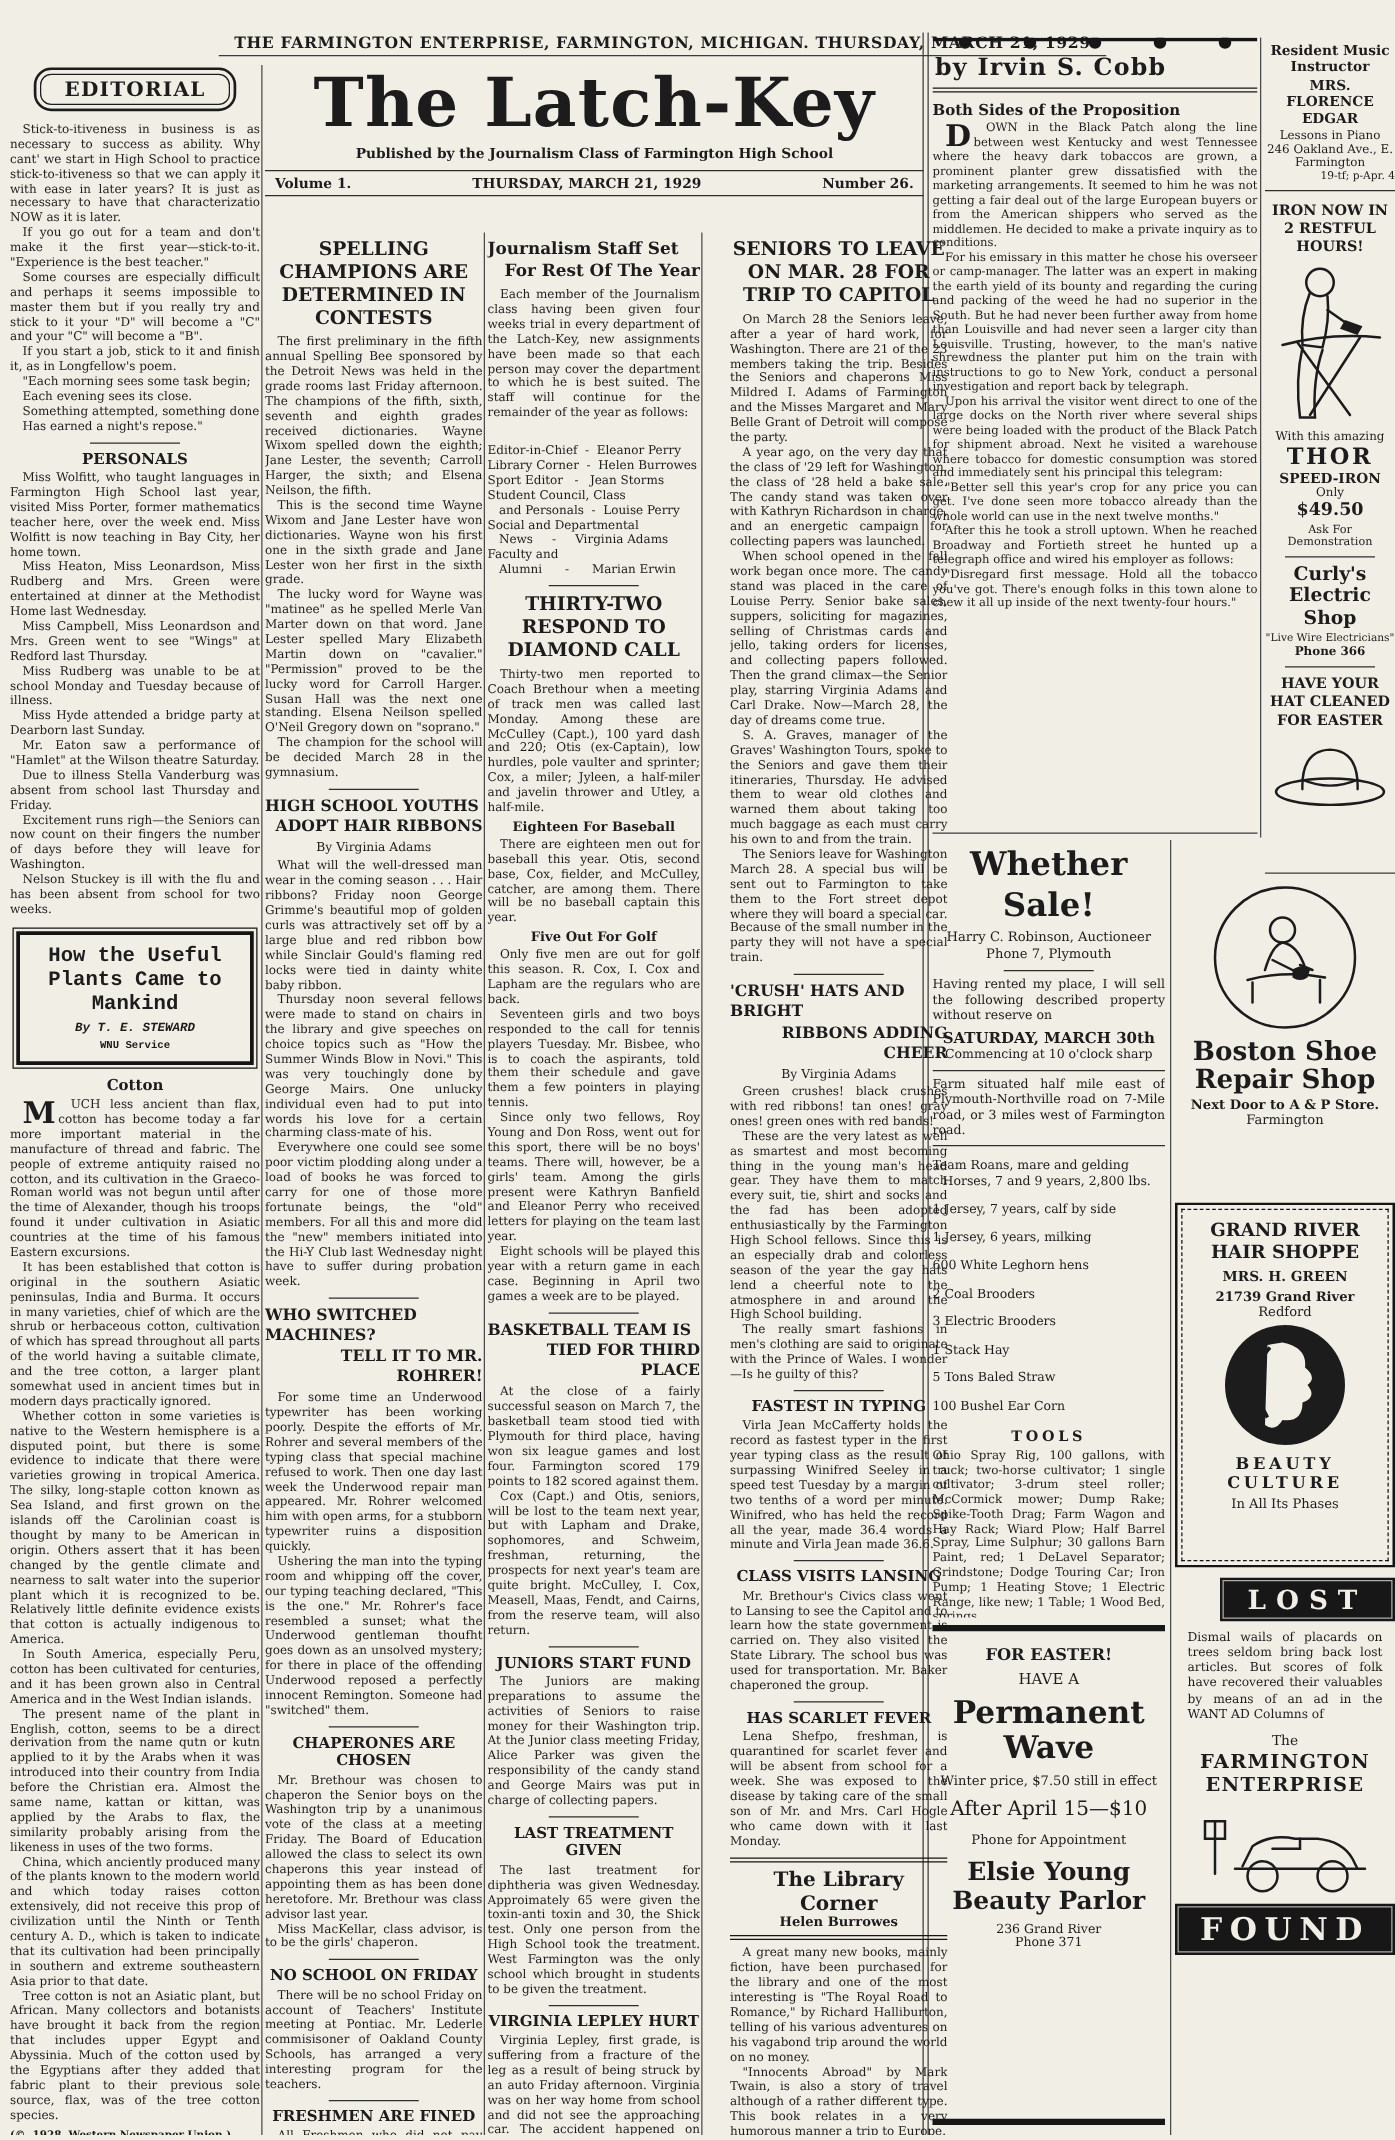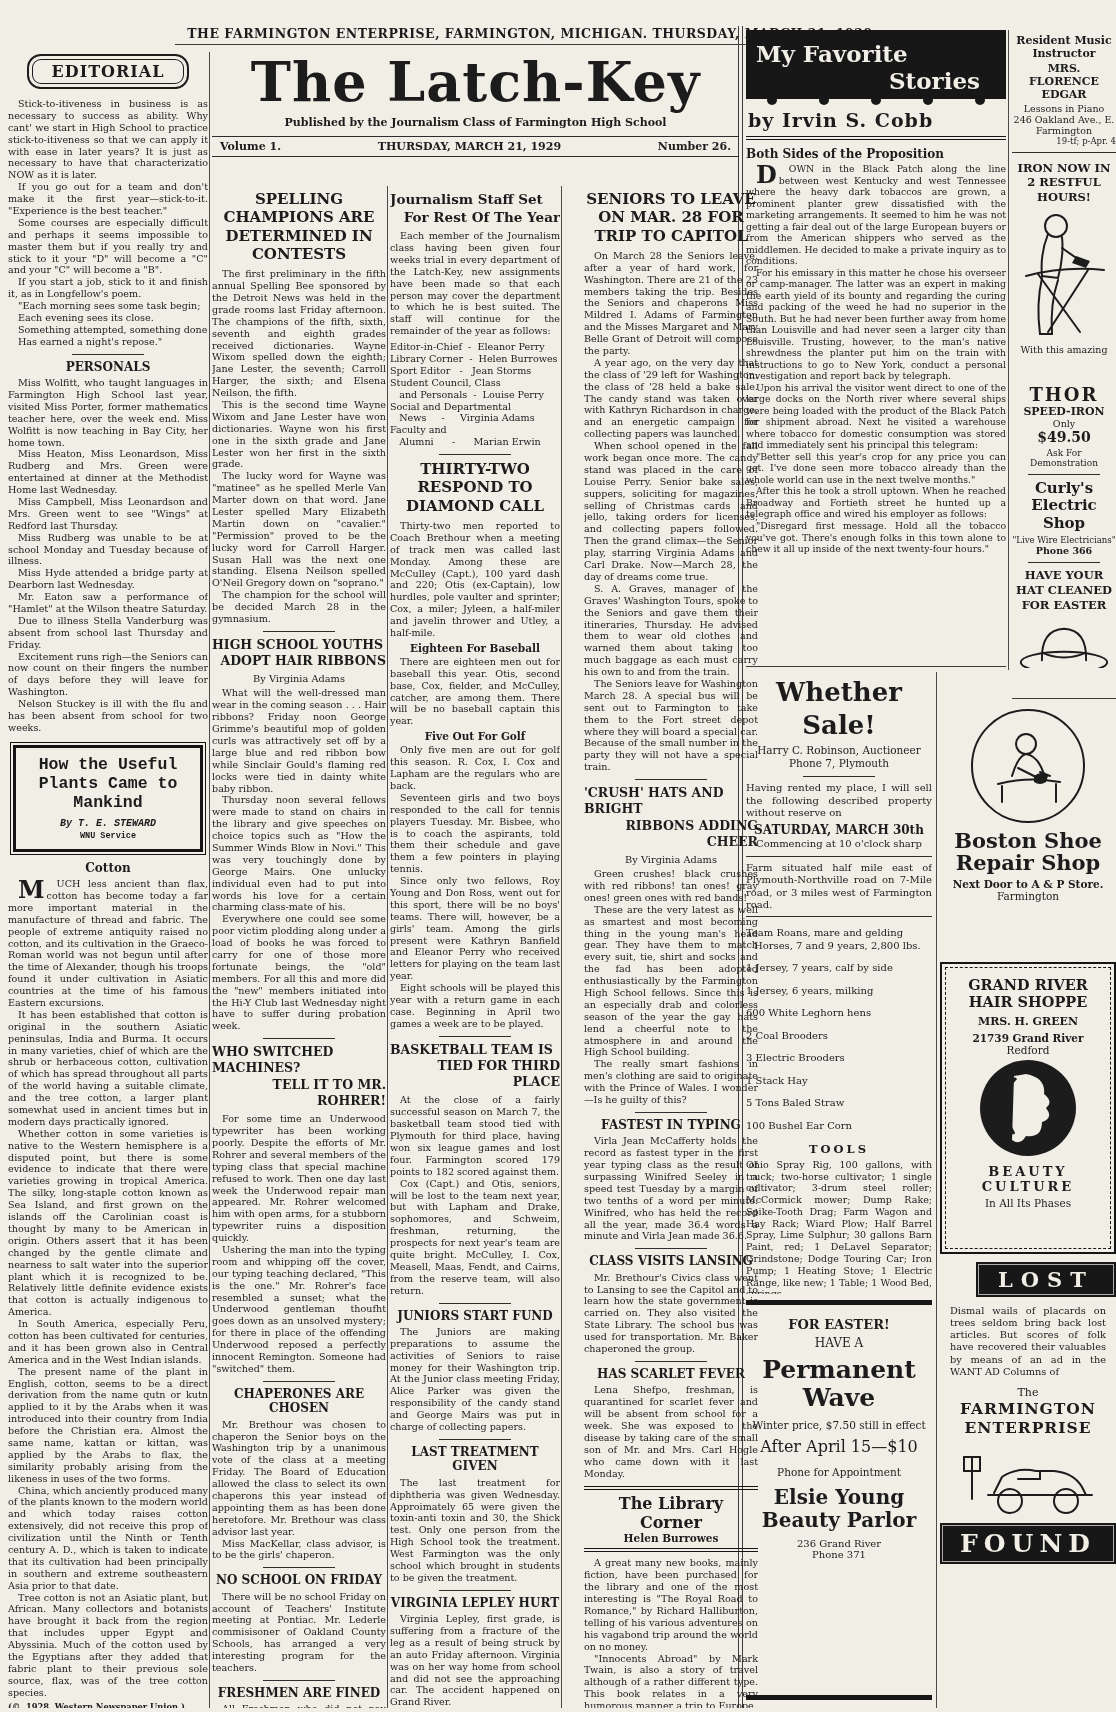--- a/index.html
+++ b/index.html
@@ -90,21 +90,21 @@
         <p>Something attempted, something done</p>
         <p>Has earned a night's repose."</p>
       </div>
     <hr class="sep">
     <div class="hm">PERSONALS</div>
     <div class="bt">
         <p>Miss Wolfitt, who taught languages in Farmington High School last year, visited Miss Porter, former mathematics teacher here, over the week end.  Miss Wolfitt is now teaching in Bay City, her home town.</p>
         <p>Miss Heaton, Miss Leonardson, Miss Rudberg and Mrs. Green were entertained at dinner at the Methodist Home last Wednesday.</p>
         <p>Miss Campbell, Miss Leonardson and Mrs. Green went to see "Wings" at Redford last Thursday.</p>
         <p>Miss Rudberg was unable to be at school Monday and Tuesday because of illness.</p>
-        <p>Miss Hyde attended a bridge party at Dearborn last Wednesday.</p>
+        <p>Miss Hyde attended a bridge party at Dearborn last Sunday.</p>
         <p>Mr. Eaton saw a performance of "Hamlet" at the Wilson theatre Saturday.</p>
         <p>Due to illness Stella Vanderburg was absent from school last Thursday and Friday.</p>
         <p>Excitement runs righ—the Seniors can now count on their fingers the number of days before they will leave for Washington.</p>
         <p>Nelson Stuckey is ill with the flu and has been absent from school for two weeks.</p>
       </div>
     <div class="plants-box">
       <div class="plants-in">
         <div class="plants-title">How the Useful Plants Came to Mankind</div>
         <div class="plants-by">By T. E. STEWARD</div>
         <div class="plants-svc">WNU Service</div>
@@ -171,21 +171,21 @@
   </div>
 
   <div class="col" style="left:390px;top:188px;width:170px;height:1520px;">
     <div class="stag" style="font-size:13.5px;">
       <span class="l1">Journalism Staff Set</span>
       <span class="l2">For Rest Of The Year</span>
     </div>
     <div class="bt">
         <p>Each member of the Journalism class having been given four weeks trial in every department of the Latch-Key, new assignments have been made so that each person may cover the department to which he is best suited.  The staff will continue for the remainder of the year as follows:</p>
       </div>
-    <div class="bt plain" style="margin-top:4px;">
+    <div class="bt plain" style="margin-top:18px;">
         <p>Editor-in-Chief  -  Eleanor Perry</p>
         <p>Library Corner  -  Helen Burrowes</p>
         <p>Sport Editor   -   Jean Storms</p>
         <p>Student Council, Class</p>
         <p>   and Personals  -  Louise Perry</p>
         <p>Social and Departmental</p>
         <p>   News     -     Virginia Adams</p>
         <p>Faculty and</p>
         <p>   Alumni      -      Marian Erwin</p>
       </div>
@@ -271,24 +271,20 @@
       <div style="font-weight:bold;font-size:16px;">The Library Corner</div>
       <div style="font-weight:bold;font-size:10.5px;">Helen Burrowes</div>
     </div>
     <div class="bt">
         <p>A great many new books, mainly fiction, have been purchased for the library and one of the most interesting is "The Royal Road to Romance," by Richard Halliburton, telling of his various adventures on his vagabond trip around the world on no money.</p>
         <p>"Innocents Abroad" by Mark Twain, is also a story of travel although of a rather different type.  This book relates in a very humorous manner a trip to Europe.</p>
       </div>
   </div>
 
   <div class="col cobb" style="left:746px;top:30px;width:260px;height:636px;">
-    <div class="cobb-banner">
-      <span class="c1">My Favorite</span>
-      <span class="c2">Stories</span>
-    </div>
     <svg width="260" height="10" viewBox="0 0 260 10">
       <rect x="0" y="0" width="260" height="3" fill="#171717"></rect>
       <circle cx="26" cy="4" r="5" fill="#171717"></circle>
         <circle cx="78" cy="4" r="5" fill="#171717"></circle>
       <circle cx="130" cy="4" r="5" fill="#171717"></circle>
         <circle cx="182" cy="4" r="5" fill="#171717"></circle>
       <circle cx="234" cy="4" r="5" fill="#171717"></circle>
     </svg>
     <div class="cobb-by">by Irvin S. Cobb</div>
     <div class="cobb-head">Both Sides of the Proposition</div>
@@ -355,21 +351,21 @@
       <svg width="92" height="140" viewBox="0 0 92 140">
         <circle cx="38" cy="22" r="11" class="sk"></circle>
         <path d="M30 30 Q22 50 24 72 L40 74 Q46 52 44 33" class="sk"></path>
         <path d="M44 44 L64 58" class="sk"></path>
         <path d="M58 52 l14 5 -4 7 -14 -5 z" fill="#1c1c1c"></path>
         <path d="M8 72 Q46 62 86 66" class="sk" stroke-width="3"></path>
         <path d="M20 70 L62 128 M70 66 L30 128" class="sk"></path>
         <path d="M24 74 Q18 100 22 130 L34 130 Q32 100 40 76" class="sk"></path>
       </svg>
       <div style="font-size:9.5px;">With this amazing</div>
-      <div style="font-weight:bold;font-size:18px;letter-spacing:2px;margin-top:29px;">THOR</div>
+      <div style="font-weight:bold;font-size:18px;letter-spacing:2px;">THOR</div>
       <div style="font-weight:bold;font-size:11px;">SPEED-IRON</div>
       <div style="font-size:9.5px;">Only</div>
       <div style="font-weight:bold;font-size:14px;">$49.50</div>
       <div style="font-size:9px;margin-top:3px;">Ask For Demonstration</div>
     </div>
     <hr class="sep">
     <div>
       <div style="font-weight:bold;font-size:15px;line-height:1.15;">Curly's Electric Shop</div>
       <div style="font-size:8.5px;margin-top:3px;">"Live Wire Electricians"</div>
       <div style="font-weight:bold;font-size:9.5px;">Phone 366</div>

